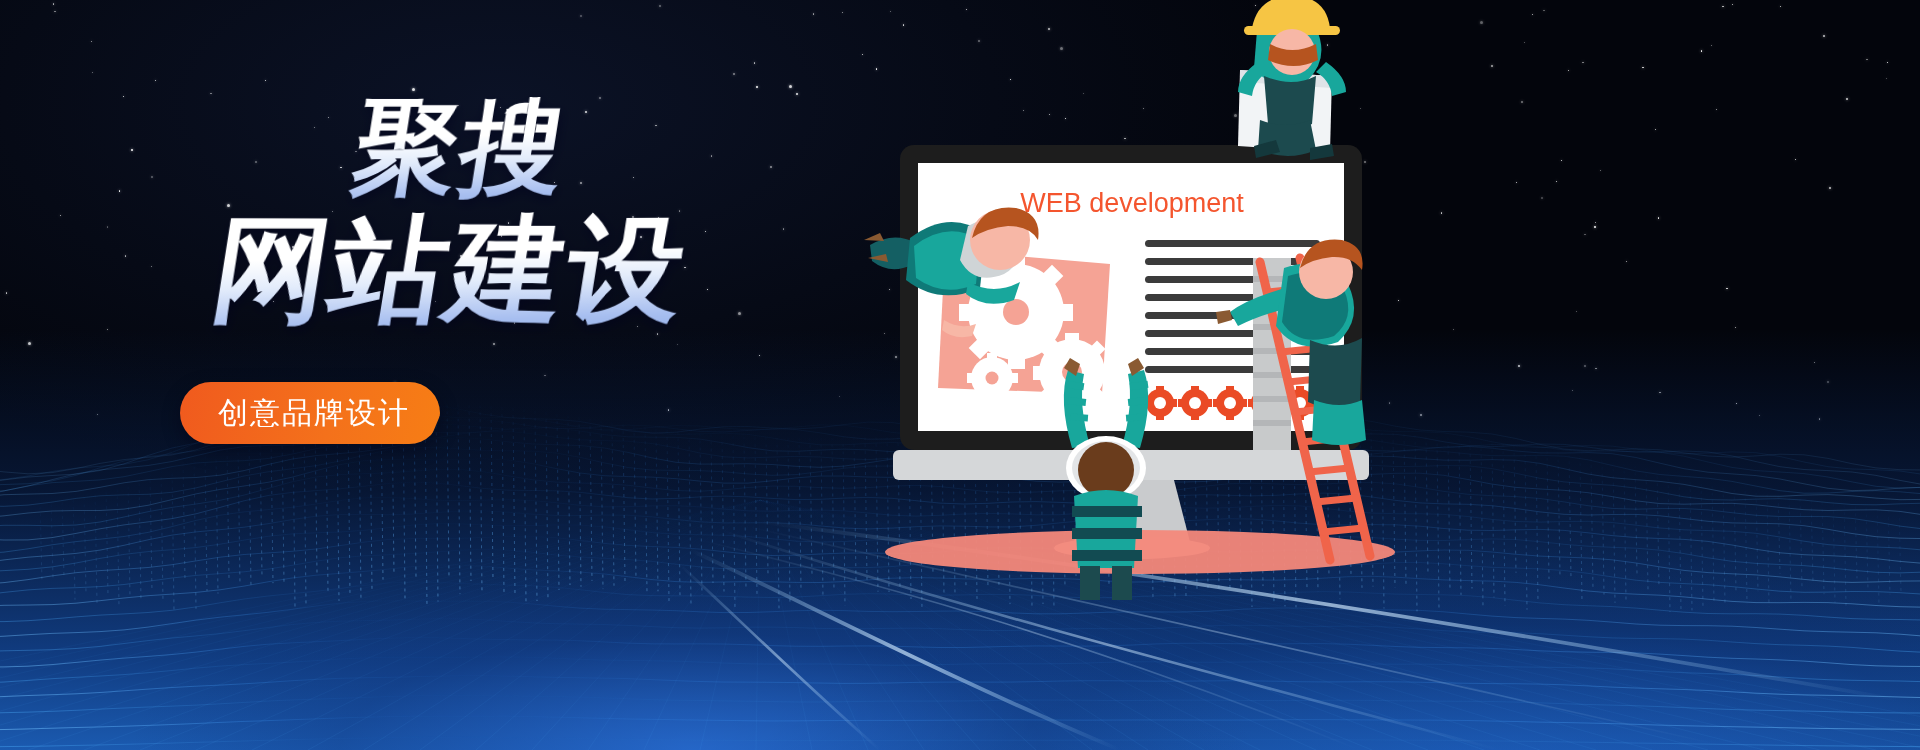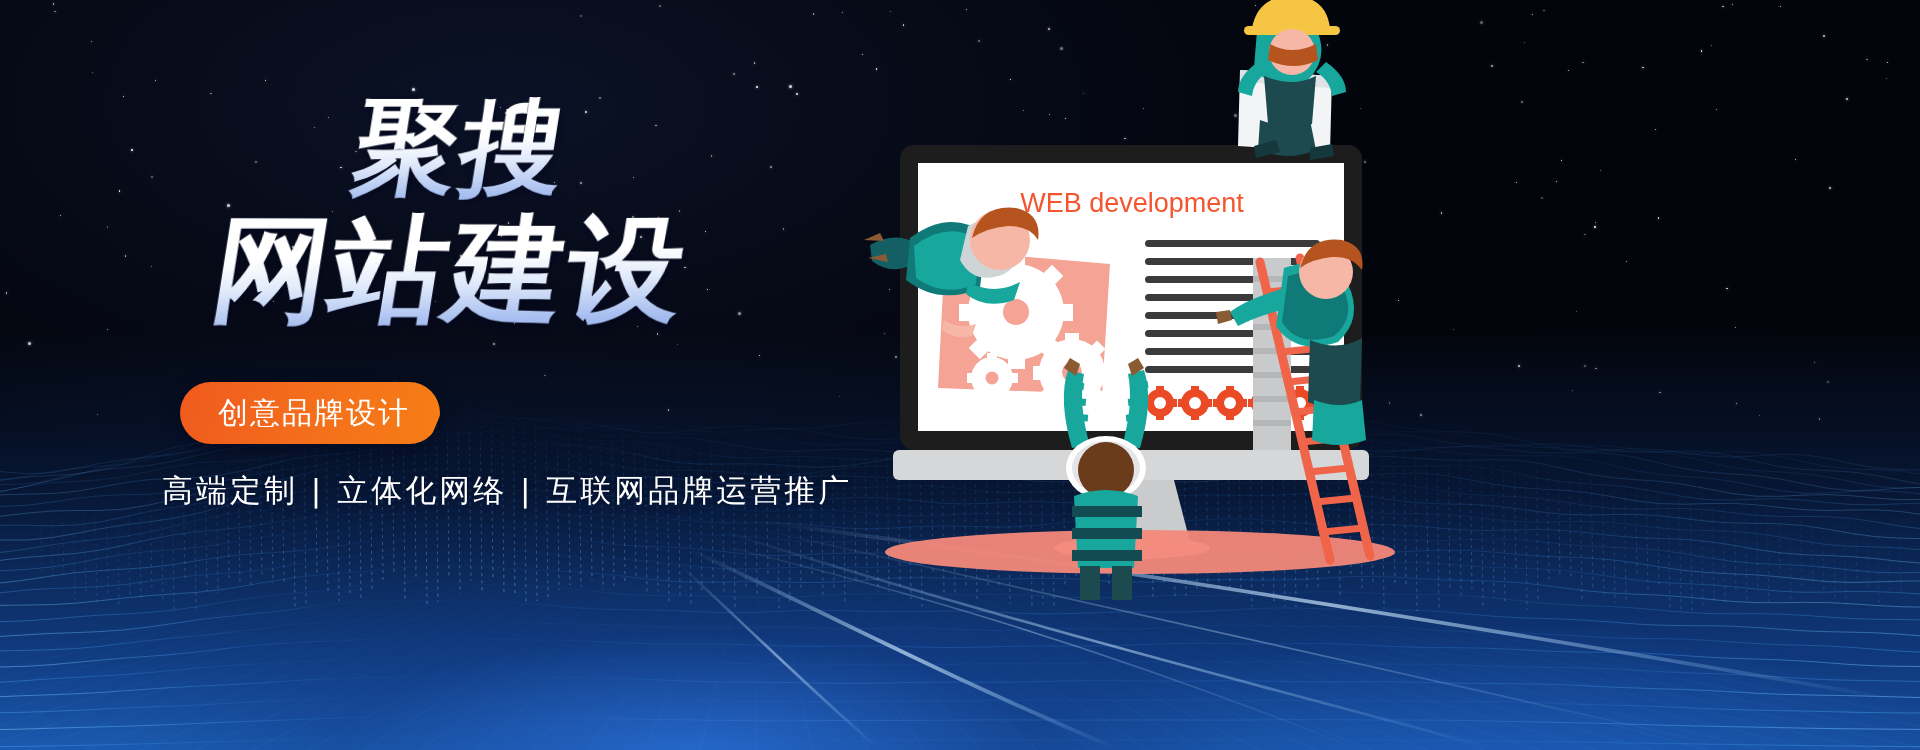--- a/index.html
+++ b/index.html
@@ -607,21 +607,20 @@
 
   <div class="left-block">
     <div class="title-line title-1">聚搜</div>
     <div class="title-line title-2">网站建设</div>
   </div>
 
   <div class="tags">
     <div class="tag tag-orange">创意品牌设计</div>
   </div>
 
-  <div class="subtitle">高端定制 | 立体化网络 | 互联网品牌运营推广</div>
 
   <div class="illus">
     <svg viewBox="0 0 620 600" width="620" height="600">
 
       <rect x="60" y="145" width="462" height="305" rx="14" fill="#1d1d1d"></rect>
 
       <rect x="78" y="163" width="426" height="268" fill="#ffffff"></rect>
 
       <text x="292" y="212" fill="#f4552e" font-size="27" font-family="Liberation Sans, sans-serif" text-anchor="middle">WEB  development</text>
 

